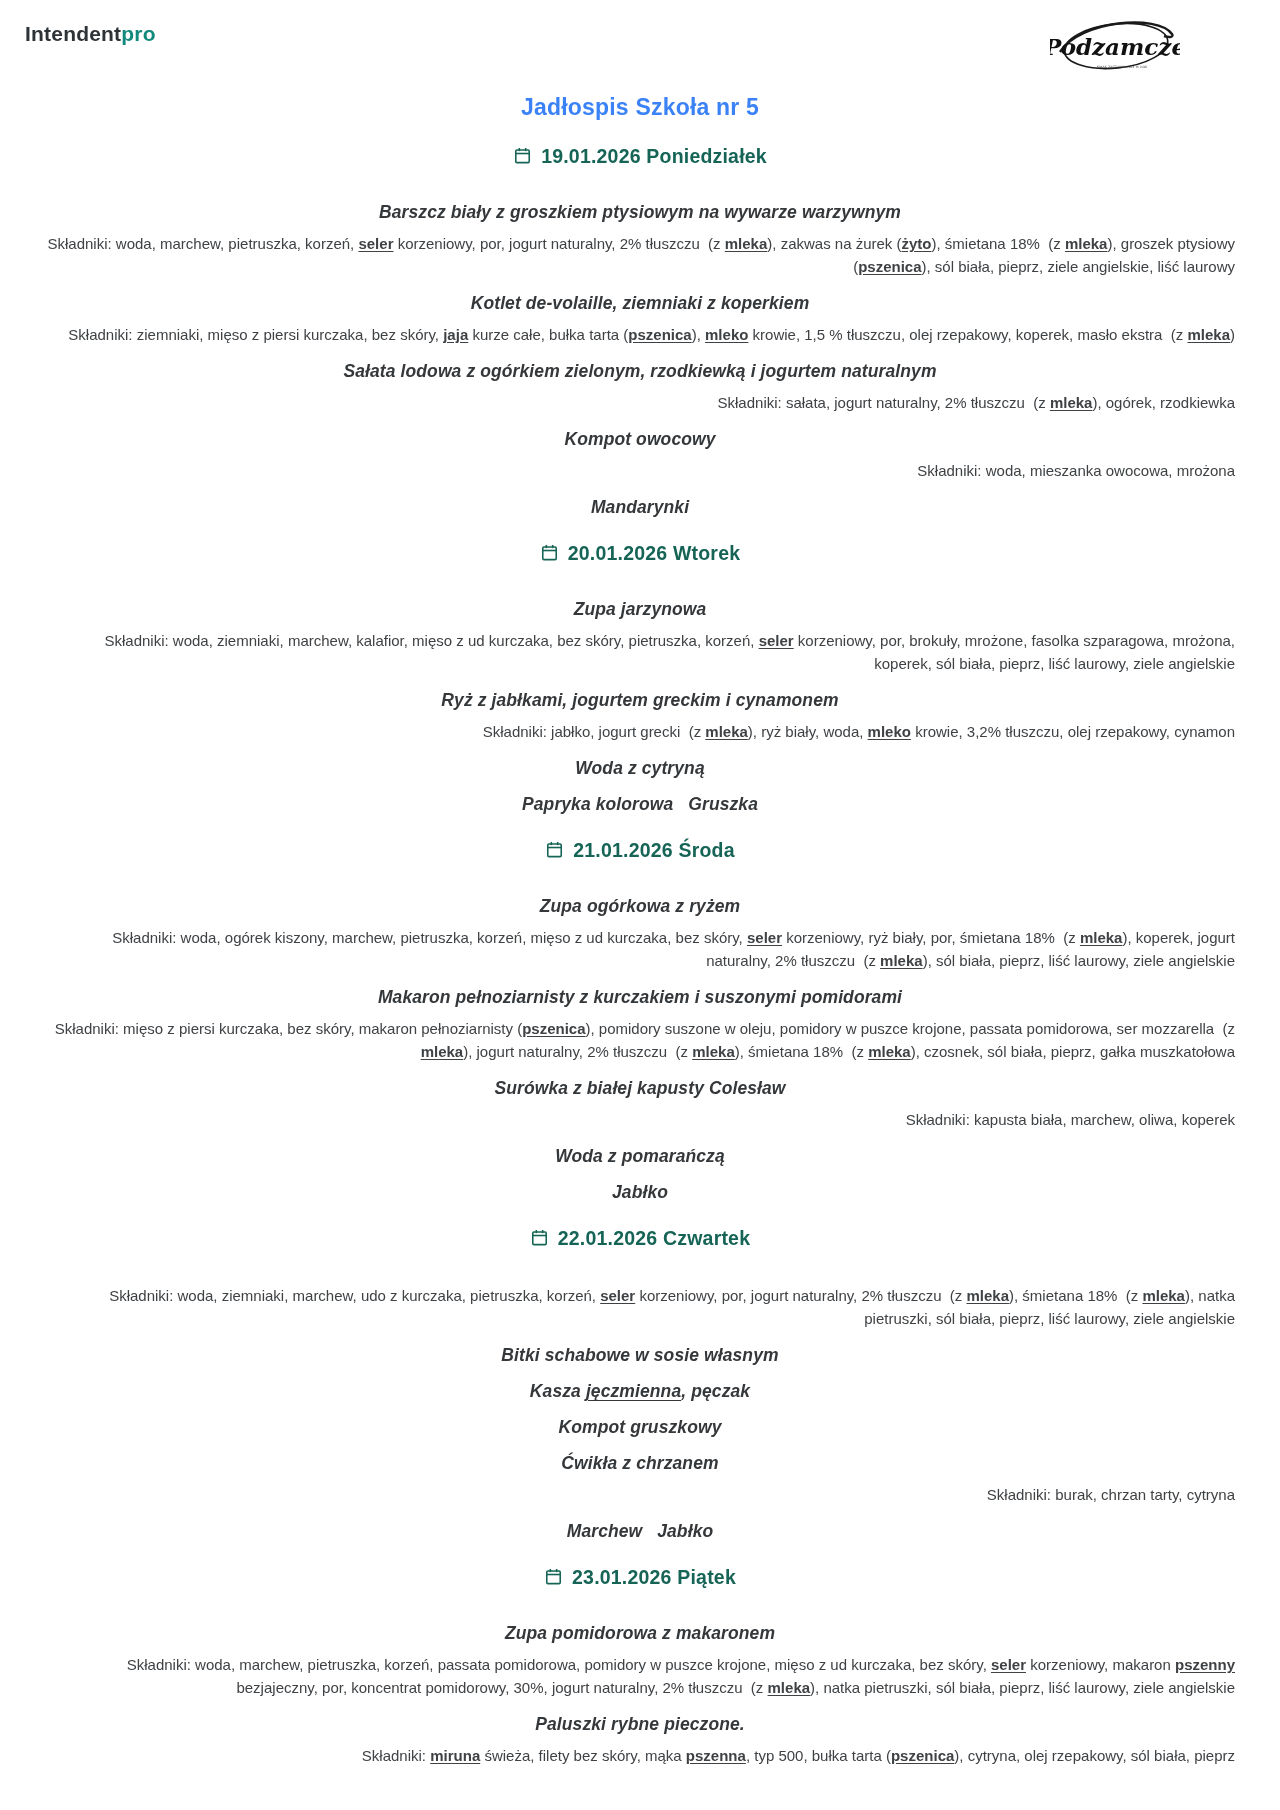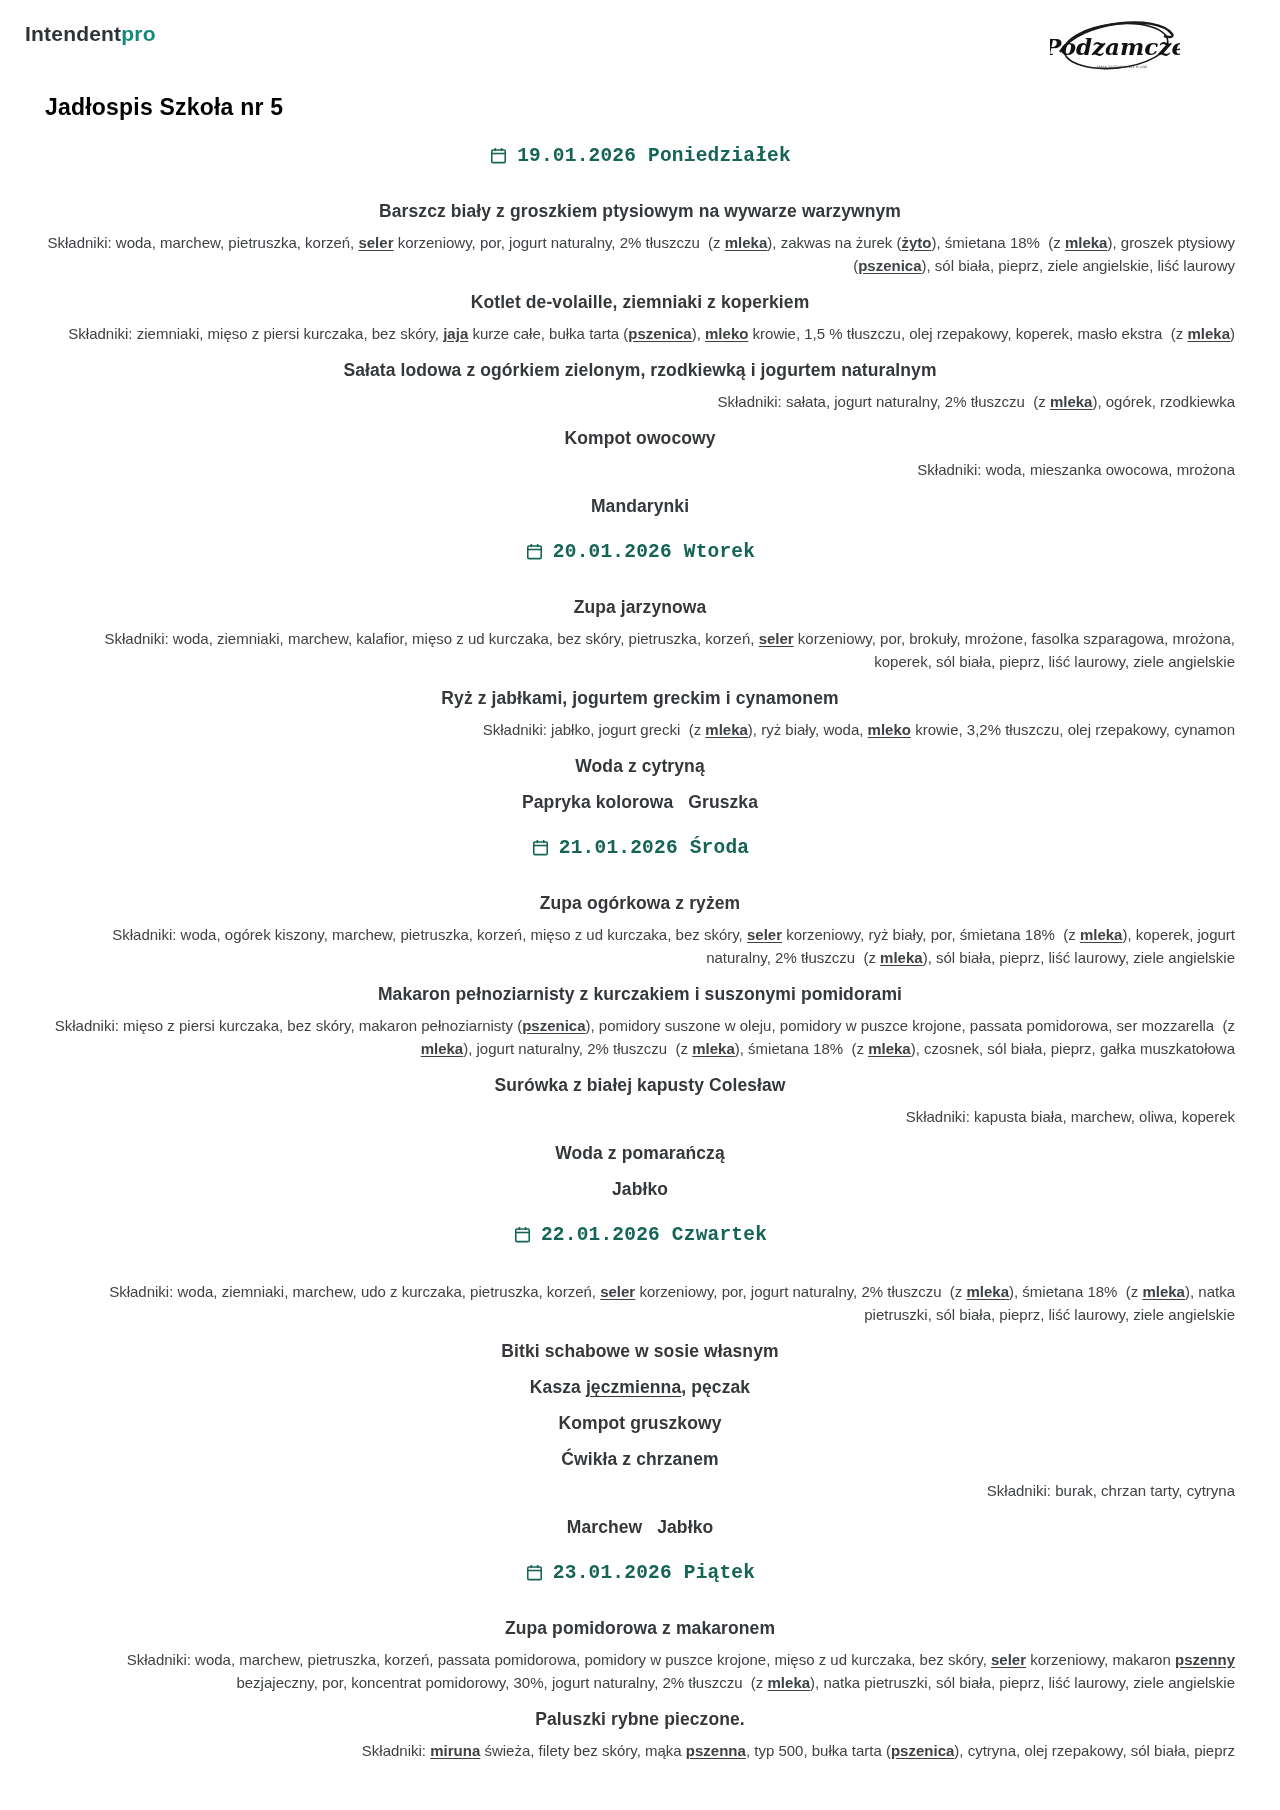--- a/index.html
+++ b/index.html
@@ -20,51 +20,51 @@
     position: absolute; left: -20px; top: 22px;
     font-size: 21px; font-weight: 600; letter-spacing: .2px;
     color: #2e3338;
   }
   .brand .brand-accent { color: #12897d; font-weight: 600; }
   .vendor { position: absolute; right: 55px; top: 8px; width: 130px; text-align: center; }
   .vendor svg { display: block; }
 
   
   .page-title {
-    text-align: left;
+    text-align: center;
     font-size: 23px;
     font-weight: 700;
-    color: #000000;
+    color: #3b82f6;
     margin-top: 4px;
     letter-spacing: .2px;
   }
 
   
   .day { margin-top: 0; }
   .day-date {
     display: flex; align-items: center; justify-content: center;
     gap: 9px;
     margin-top: 24px;
     margin-bottom: 34px;
     color: #166456;
     font-size: 19.5px;
     font-weight: 700;
     letter-spacing: .2px;
-    font-family: Liberation Mono, monospace;
   }
   .day-date .cal { width: 19px; height: 19px; flex: 0 0 auto; margin-top: -2px; }
 
   .dish-name {
     text-align: center;
     font-size: 17.5px;
     font-weight: 700;
     color: #35383b;
     margin: 15px 0 9px 0;
     white-space: pre-wrap;
     letter-spacing: .1px;
+    font-style: italic;
   }
   .ingredients {
     text-align: right;
     font-size: 15px;
     line-height: 23px;
     color: #3f4245;
     margin: 0 0 4px 0;
     white-space: pre-wrap;
   }
   .allergen { font-weight: 700; text-decoration: underline; }

